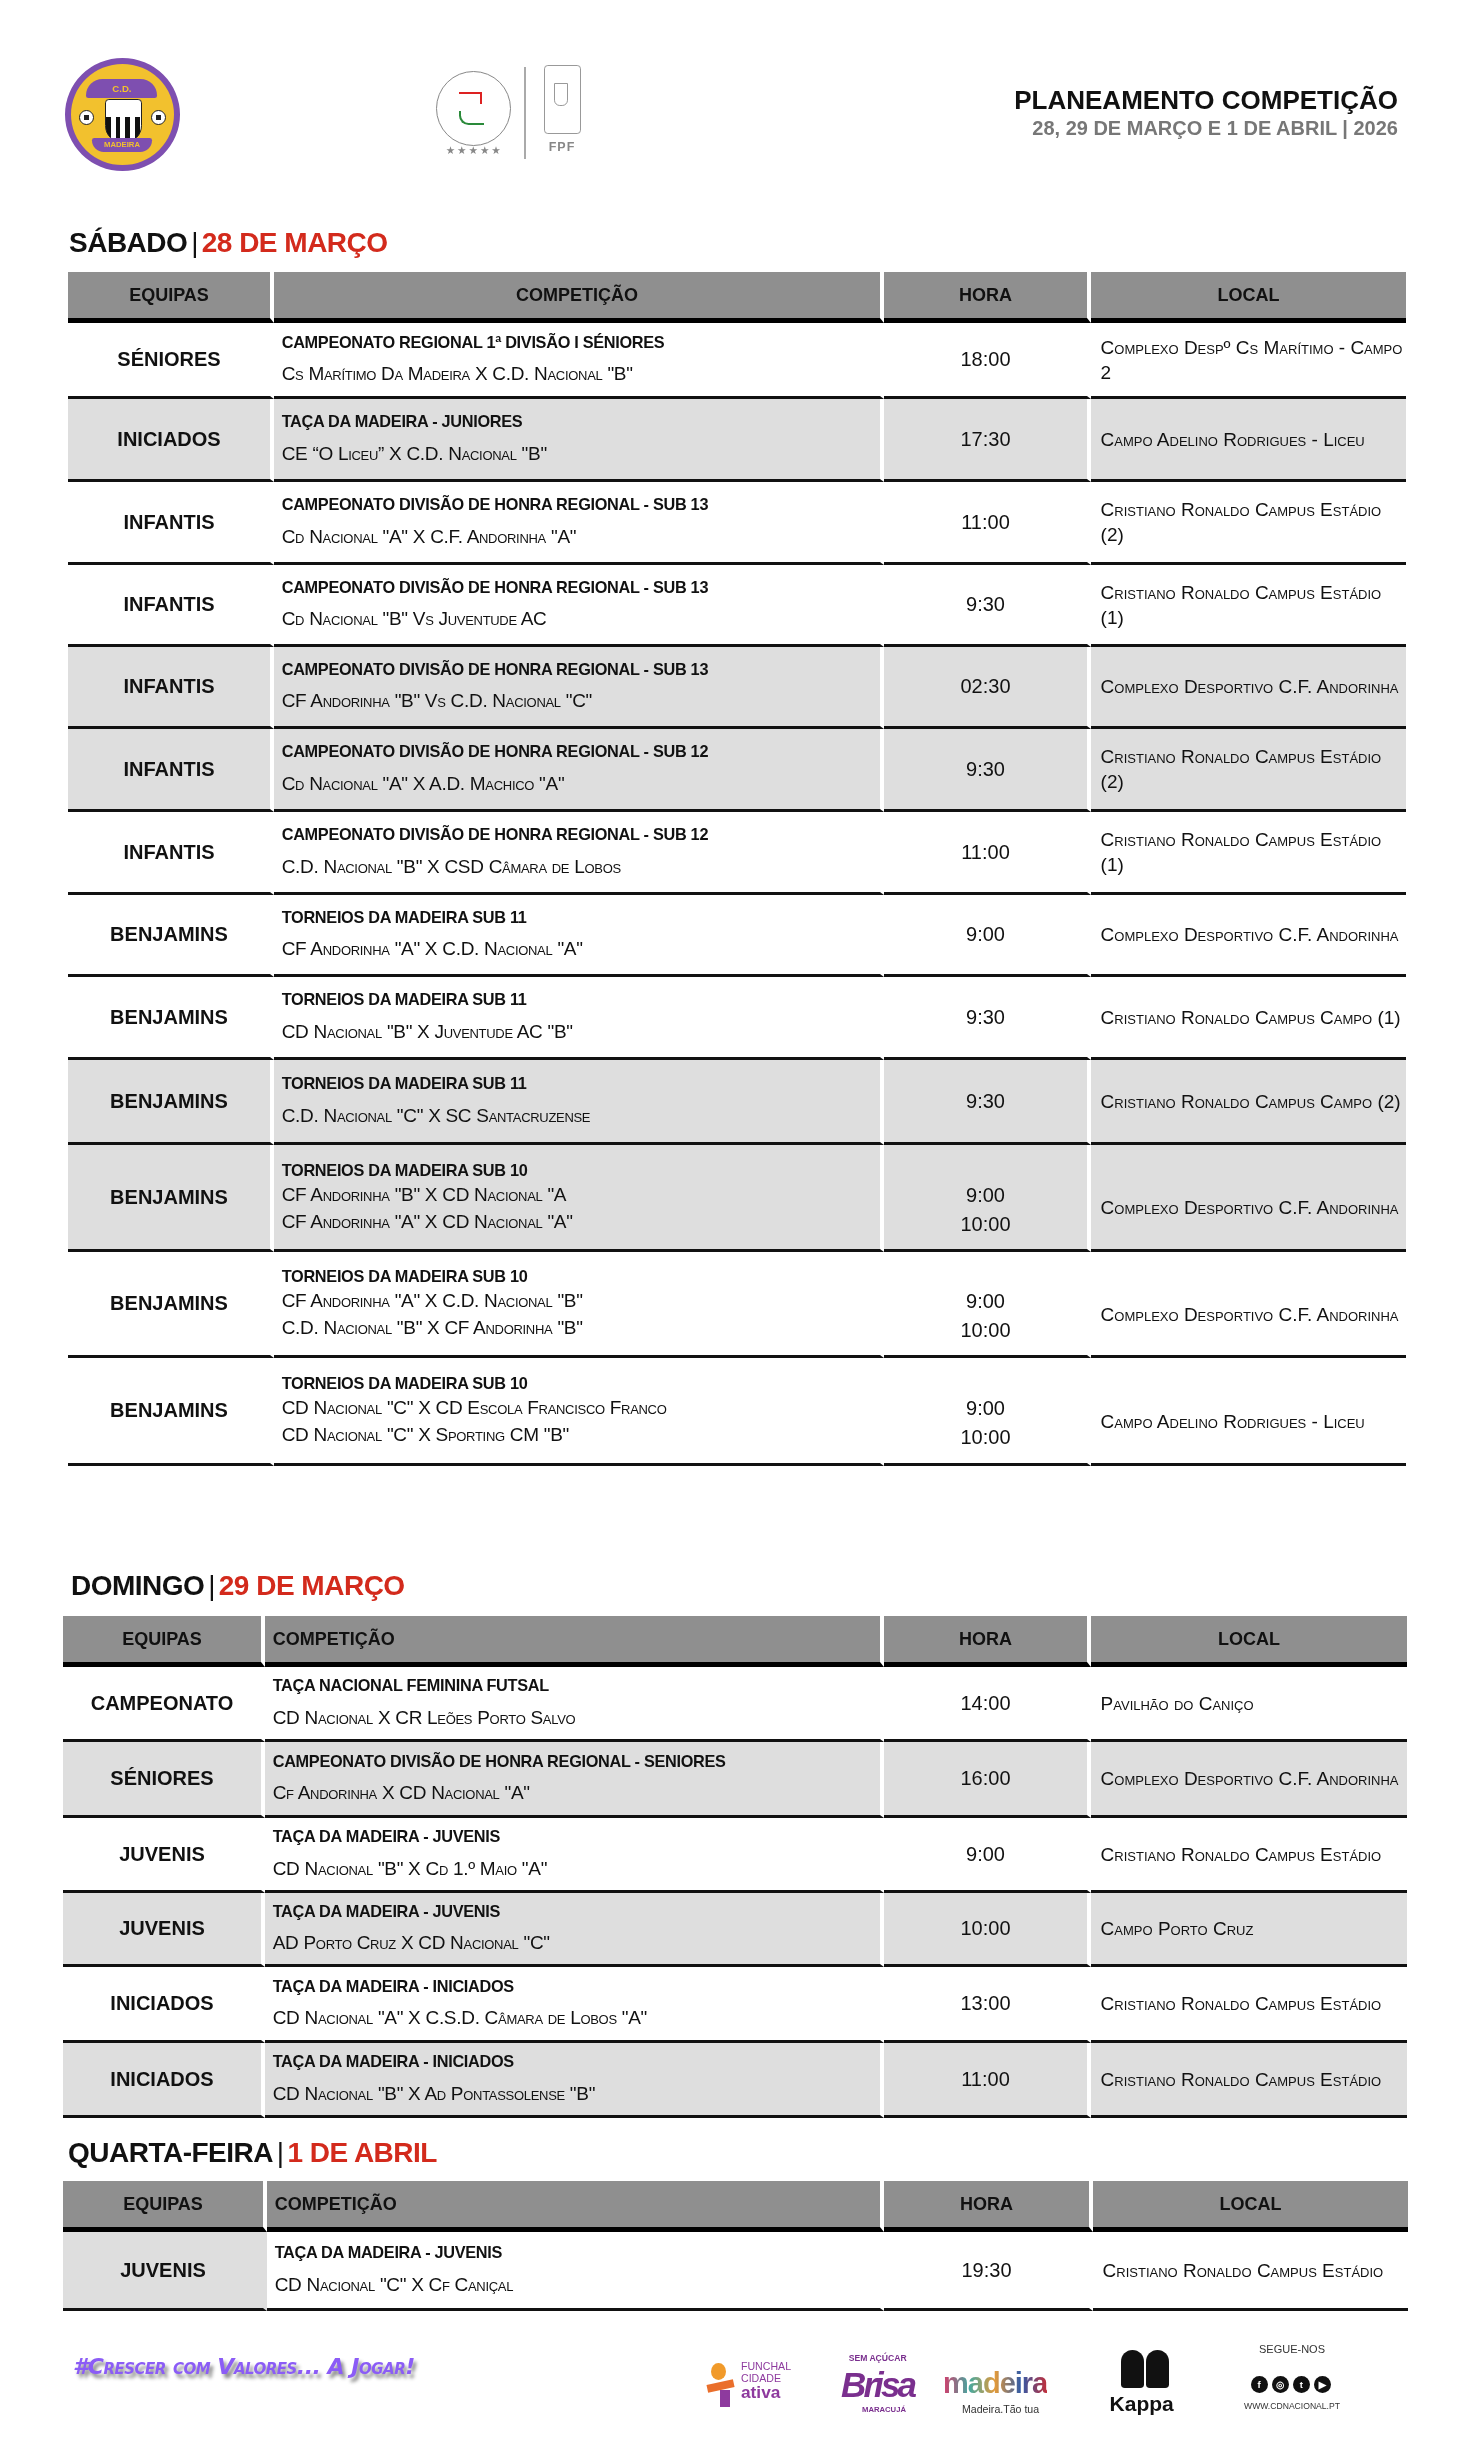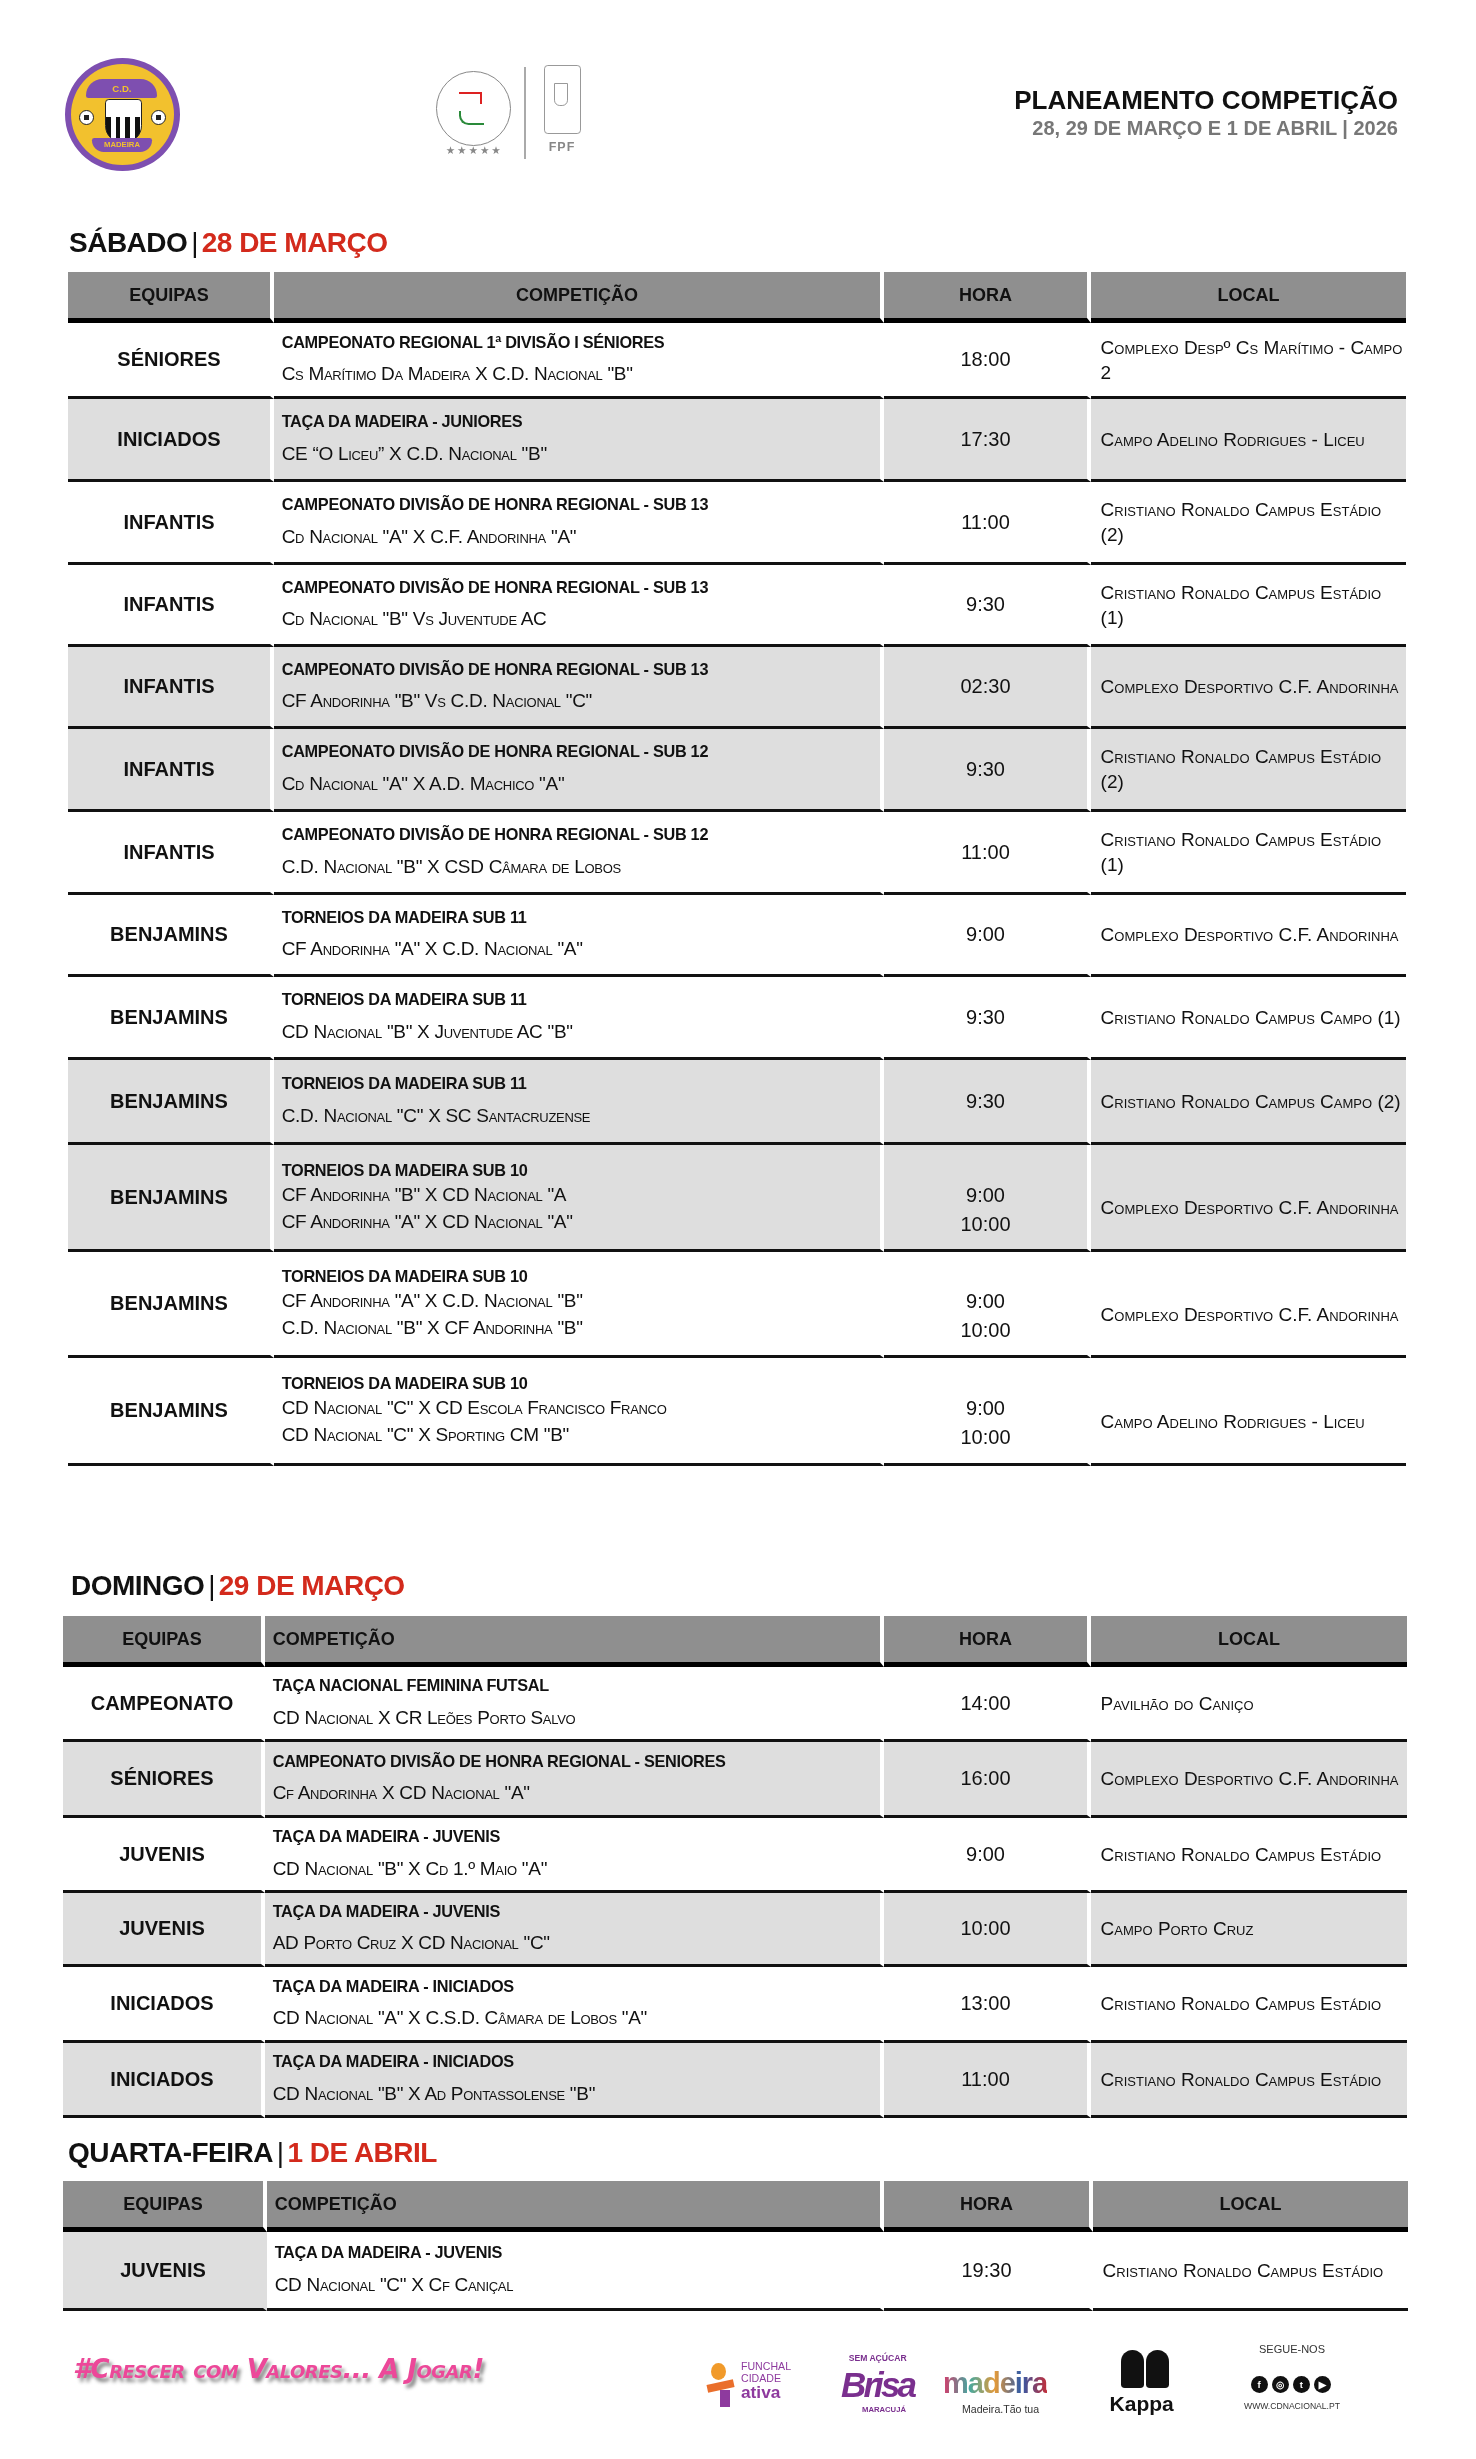--- a/index.html
+++ b/index.html
@@ -56,22 +56,22 @@
   td.team { text-align:center; font-weight:bold; font-size:20px; }
   td.comp { padding-left:7.7px !important; }
   td.comp .cname { font-weight:bold; font-size:16.3px; letter-spacing:-0.3px; line-height:21px; }
   td.comp .match { font-size:19px; font-variant:small-caps; line-height:27px; letter-spacing:-0.3px; }
   td.hora { text-align:center; font-size:20px; line-height:29px; }
   td.local { font-size:19px; font-variant:small-caps; padding-left:9.6px !important; line-height:25px; }
   td.team.gray-only { background:#dedede; }
   .left { text-align:left; padding-left:7.7px !important; }
 
   
-  .slogan { position:absolute; left:73px; top:2354px; font-family:"DejaVu Sans", sans-serif; font-size:26px; font-weight:bold;
-            font-style:italic; font-variant:small-caps; color:#ec4899; text-shadow:2.9px 3.8px 3.8px #888; letter-spacing:-0.5px; }
+  .slogan { position:absolute; left:73px; top:2354px; font-family:"DejaVu Sans", sans-serif; font-size:22px; font-weight:bold;
+            font-style:italic; font-variant:small-caps; color:#8b5cf6; text-shadow:2.9px 3.8px 3.8px #888; letter-spacing:-0.5px; }
   .sponsors { position:absolute; left:682px; top:2334px; width:769px; height:96px; }
   .sp { position:absolute; top:0; height:96px; }
   .funchal { left:19px; width:106px; }
   .funchal .fig { position:absolute; left:1.9px; top:23px; width:35px; height:50px; }
   .funchal .fig .head { position:absolute; left:7.7px; top:5.8px; width:15.4px; height:17.3px; background:#f19a2a; border-radius:50%; }
   .funchal .fig .body { position:absolute; left:3.8px; top:25px; width:27px; height:7.7px; background:#ea6f2c; transform:rotate(-12deg); }
   .funchal .fig .leg { position:absolute; left:17.3px; top:33px; width:9.6px; height:17.3px; background:#8e3a9e; }
   .funchal .words { position:absolute; left:40px; top:27px; font-size:10.6px; color:#8e3a9e; line-height:11.5px; }
   .funchal .words b { font-size:17.3px; display:block; line-height:17.3px; }
   .brisa { left:159px; width:77px; }

